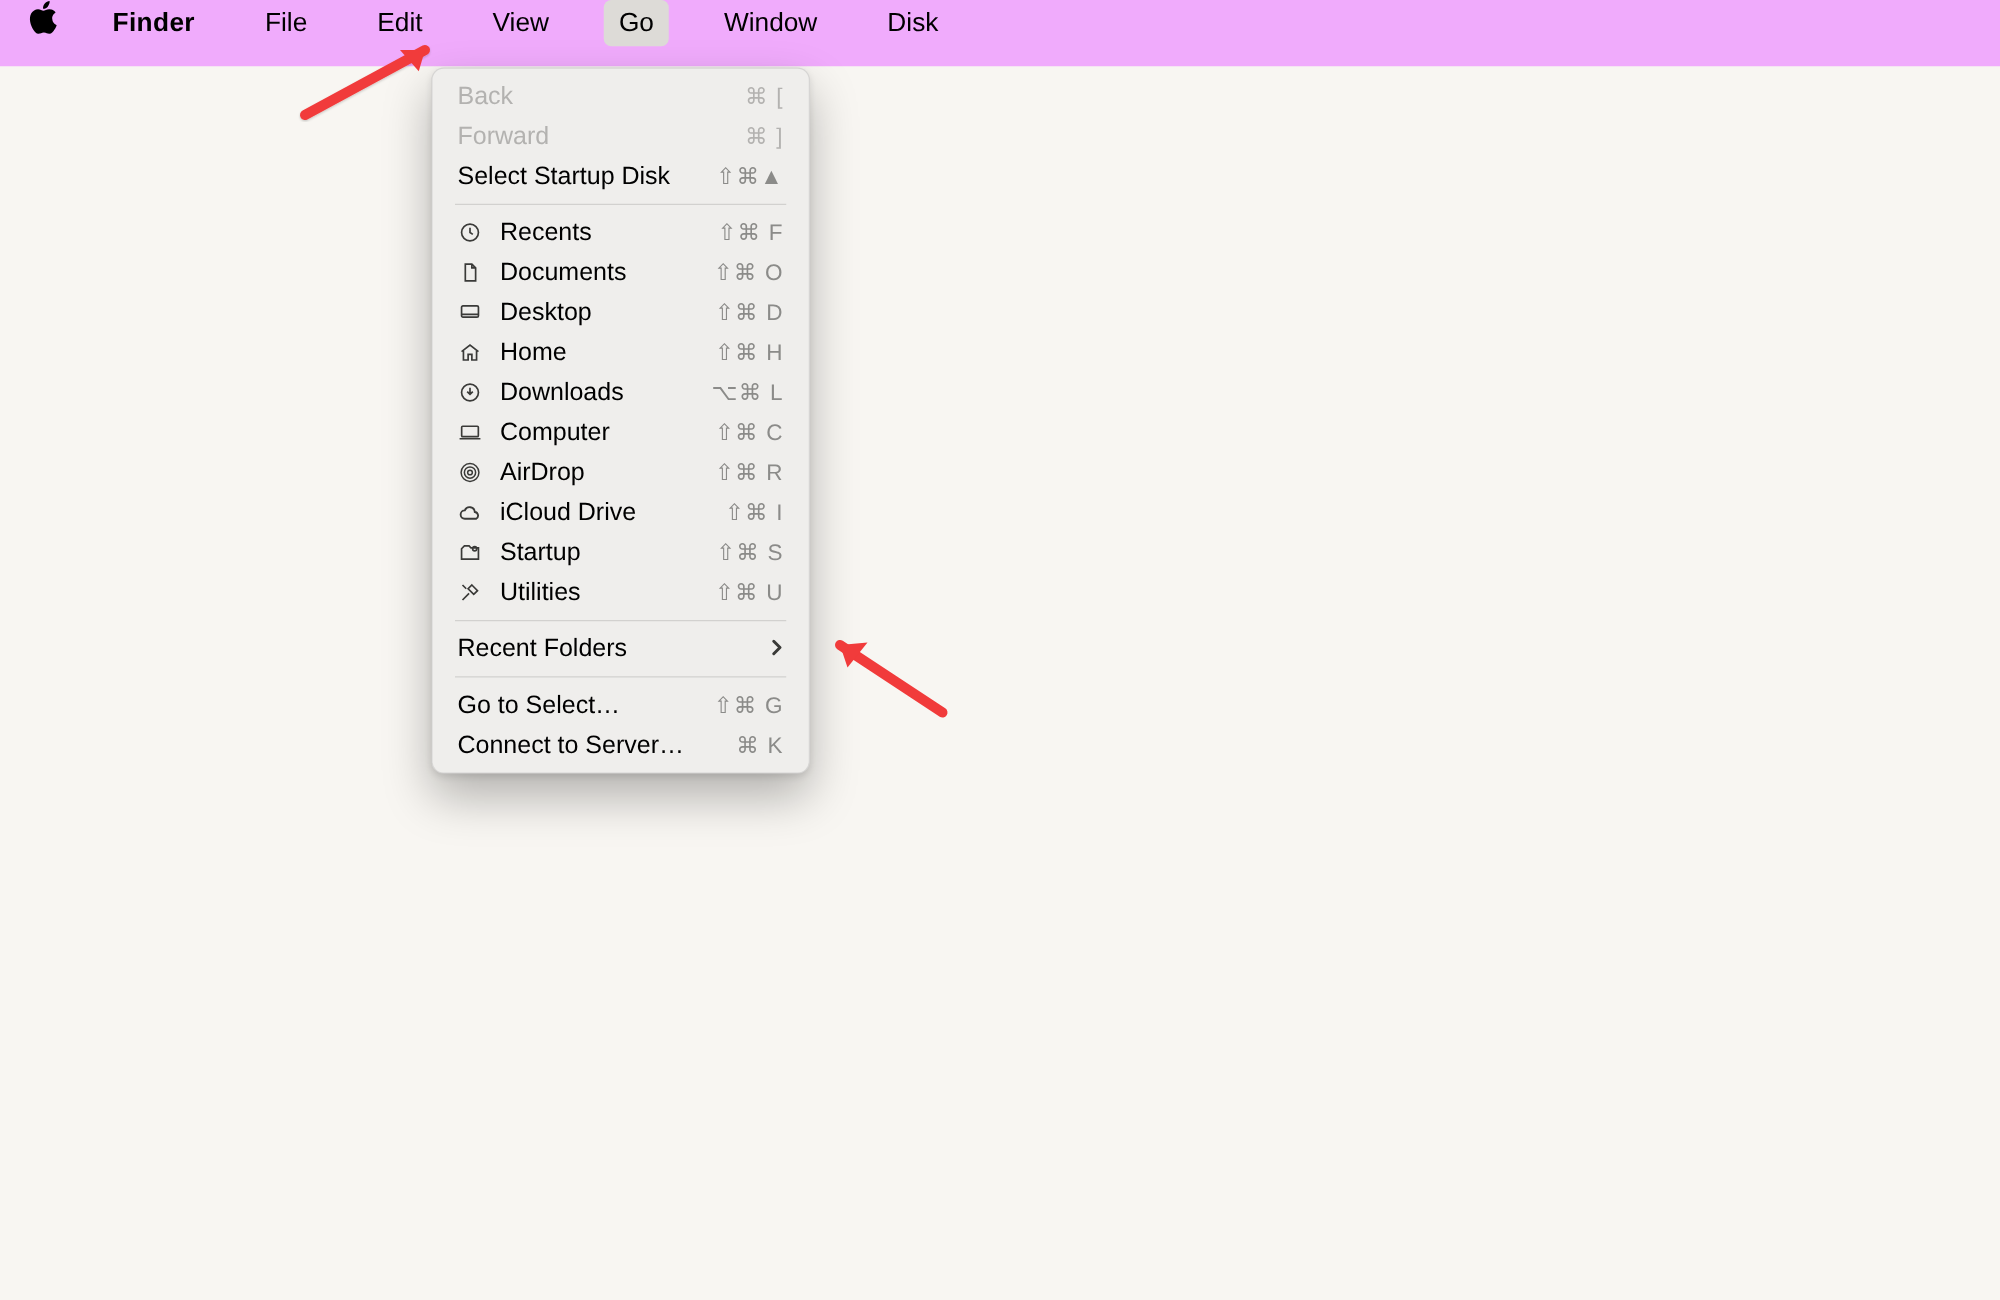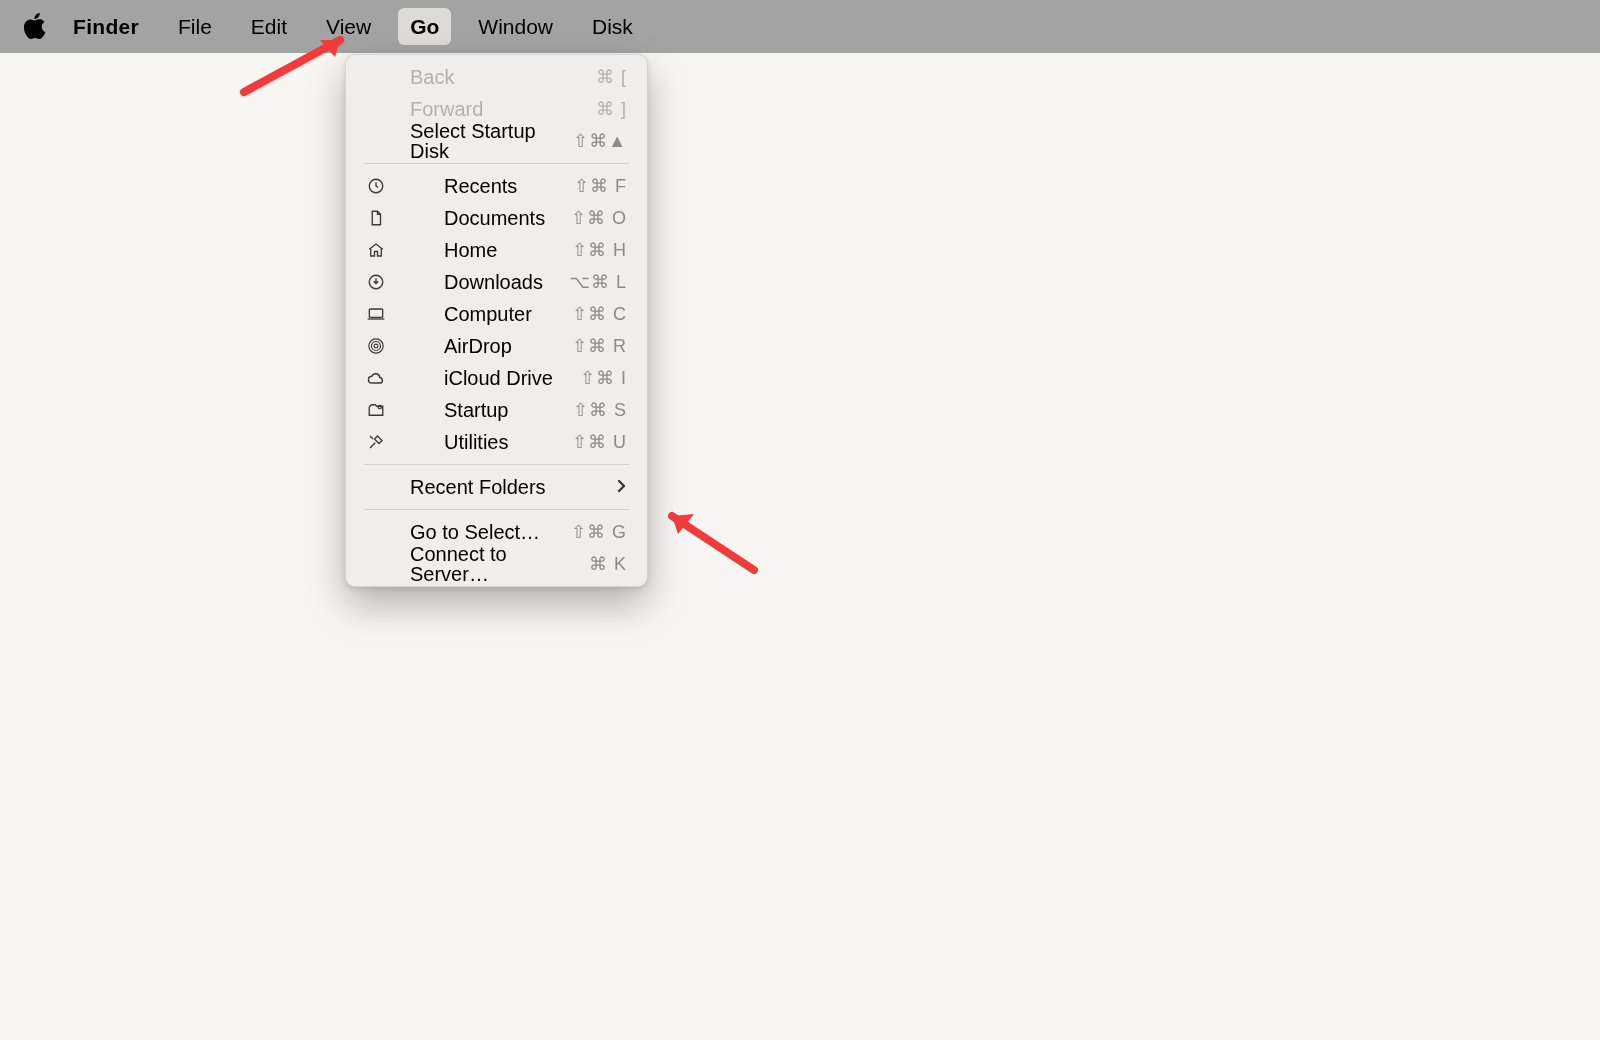--- a/index.html
+++ b/index.html
@@ -9,39 +9,38 @@
     font-family: -apple-system, "Helvetica Neue", Helvetica, Arial, sans-serif;
     background: #f8f6f2;
     overflow: hidden;
     font-size: 20px;
     color: #000;
   }
 
   
   .menubar {
     display: flex;
-    align-items: center;
+    align-items: flex-start;
     height: 53px;
     padding: 0 22px;
-    gap: 15px;
-    background: #a3a3a3;
+    gap: 32px;
+    background: #f0abfc;
     border-bottom: 1px solid rgba(0,0,0,0);
   }
   .apple-logo svg { display: block; }
   .menubar-item {
     font-size: 21px;
     line-height: 1;
     padding: 8px 12px;
     border-radius: 6px;
     cursor: default;
   }
   .menubar-item.app { font-weight: 700; letter-spacing: .3px; }
   .menubar-item.open {
     background: #dddbd7;
-    font-weight: bold;
   }
 
   
   .dropdown {
     position: absolute;
     left: 345px;
     top: 54px;
     width: 303px;
     background: #efeeec;
     border: 1px solid rgba(0,0,0,.10);
@@ -62,21 +61,20 @@
     width: 20px;
     display: flex;
     justify-content: center;
     align-items: center;
   }
   .menu-item .icon svg { display: block; }
   .menu-item .label {
     flex: 1 1 auto;
     font-size: 20px;
     line-height: 1;
-    margin-left: 44px;
   }
   .menu-item .shortcut {
     font-size: 18px;
     letter-spacing: 1px;
     color: #8b8b89;
     white-space: nowrap;
   }
   .menu-item.disabled .label,
   .menu-item.disabled .shortcut { color: #b3b2b0; }
   .menu-item.selected {
@@ -156,20 +154,30 @@
           <path d="M7 3h7l4 4v14H7z"></path>
           <path d="M14 3v4h4"></path>
         </svg>
     </span>
     <span class="label">Documents</span>
     <span class="shortcut">⇧⌘ O</span>
   </div>
   <div class="menu-item">
     <span class="icon">
       <svg width="18" height="18" viewBox="0 0 24 24" fill="none" stroke="#3a3a38" stroke-width="1.8">
+          <rect x="3" y="5" width="18" height="12" rx="1.5"></rect>
+          <path d="M3 14h18"></path>
+        </svg>
+    </span>
+    <span class="label">Desktop</span>
+    <span class="shortcut">⇧⌘ D</span>
+  </div>
+  <div class="menu-item">
+    <span class="icon">
+      <svg width="18" height="18" viewBox="0 0 24 24" fill="none" stroke="#3a3a38" stroke-width="1.8">
           <path d="M3 11l9-7 9 7"></path>
           <path d="M5 10v10h5v-6h4v6h5V10"></path>
         </svg>
     </span>
     <span class="label">Home</span>
     <span class="shortcut">⇧⌘ H</span>
   </div>
   <div class="menu-item">
     <span class="icon">
       <svg width="18" height="18" viewBox="0 0 24 24" fill="none" stroke="#3a3a38" stroke-width="1.8">

